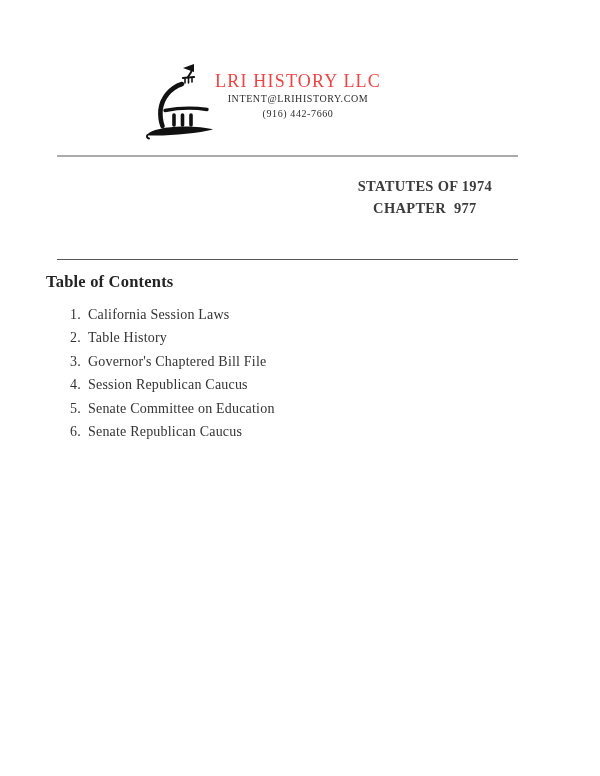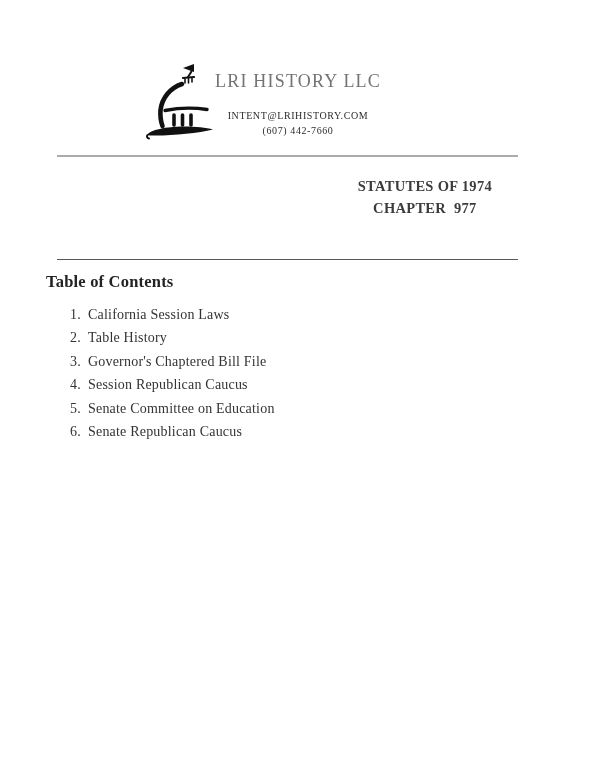--- a/index.html
+++ b/index.html
@@ -16,23 +16,23 @@
   .logo {
     position: absolute; left: 144px; top: 61px;
     width: 72px; height: 82px;
   }
   .header-text {
     position: absolute; left: 180px; top: 71px; width: 236px;
     text-align: center; color: #262626;
   }
   .company {
     font-size: 18px; line-height: 21px; letter-spacing: 1.2px;
-    color: #737373; white-space: pre;
+    color: #ef4444; white-space: pre;
   }
-  .contact { margin-top: 17px; }
+  .contact { margin-top: 0; }
   .contact div {
     font-size: 10px; line-height: 14.5px; letter-spacing: 0.6px;
     color: #2c2c2c; white-space: pre;
   }
 
   
   .rule-top {
     position: absolute; left: 57px; top: 155px; width: 461px; height: 2px;
     background: #ababab; border: none;
   }
@@ -96,21 +96,21 @@
         <path d="M3 74 C 6 69 22 65.5 40 65.5 C 52 65.5 62 66.5 69 68.5 C 55 72 30 74.5 12 74.5 C 7 74.5 3.5 74.4 3 74 Z" fill="#111111" stroke="none"></path>
         <path d="M3.5 74 C 2.5 75.5 3 77 5 77.5" stroke-width="2"></path>
       </g>
     </svg>
   </div>
 
   <div class="header-text">
     <div class="company">LRI HISTORY LLC</div>
     <div class="contact">
       <div>INTENT@LRIHISTORY.COM</div>
-      <div>(607) 442-7660</div>
+      <div>(916) 442-7660</div>
     </div>
   </div>
 
   <div class="rule-top"></div>
 
   <div class="reference">
     <div>STATUTES OF 1974</div>
     <div>CHAPTER  977</div>
   </div>
 

